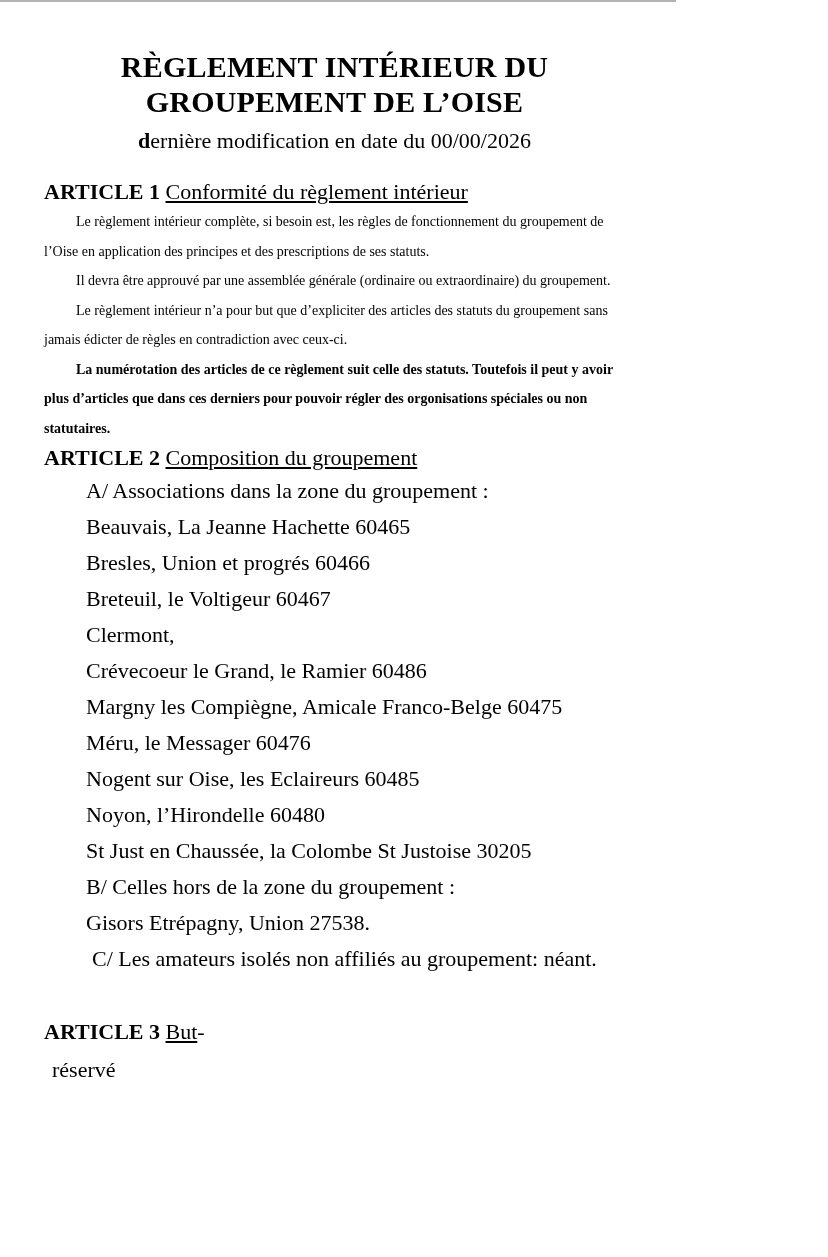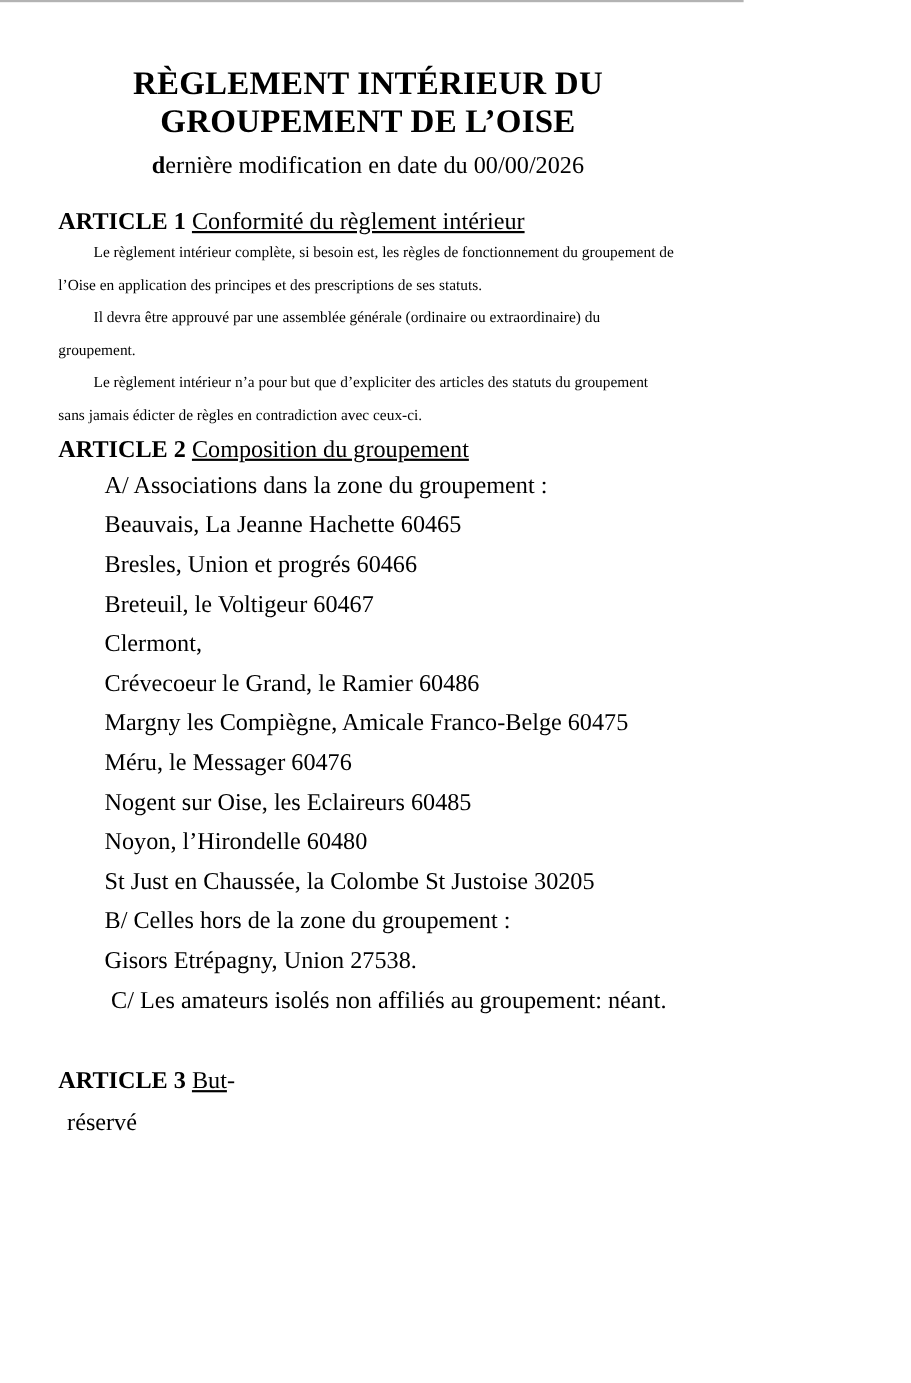--- a/index.html
+++ b/index.html
@@ -14,21 +14,21 @@
     color: #000000;
     -webkit-font-smoothing: antialiased;
   }
   .page {
     position: relative;
     width: 676px;
     min-height: 1257px;
     box-sizing: border-box;
     background: #ffffff;
     border-top: 2px solid #b3b3b3;
-    padding: 12px;
+    padding: 3px;
     overflow: hidden;
   }
   .content {
     padding: 44px 48px 0 41px;
   }
 
   
   .doc-title {
     text-align: center;
     font-weight: bold;
@@ -113,20 +113,21 @@
 
     <div class="doc-subtitle"><span class="lead-bold">d</span><span>ernière modification en date du 00/00/2026</span></div>
 
     <div class="spacer-md"></div>
 
     <p class="article-heading"><span class="art-label">ARTICLE 1</span> <span class="art-title">Conformité du règlement intérieur</span></p>
 
     <p class="body-para">Le règlement intérieur complète, si besoin est, les règles de fonctionnement du groupement de l’Oise en application des principes et des prescriptions de ses statuts.</p>
     <p class="body-para">Il devra être approuvé par une assemblée générale (ordinaire ou extraordinaire) du groupement.</p>
     <p class="body-para">Le règlement intérieur n’a pour but que d’expliciter des articles des statuts du groupement sans jamais édicter de règles en contradiction avec ceux-ci.</p>
+    <p class="body-para bold">La numérotation des articles de ce règlement suit celle des statuts. Toutefois il peut y avoir plus d’articles que dans ces derniers pour pouvoir régler des orgonisations spéciales ou non statutaires.</p>
 
     <p class="article-heading"><span class="art-label">ARTICLE 2</span> <span class="art-title">Composition du groupement</span></p>
 
     <p class="list-line">A/ Associations dans la zone du groupement :</p>
     <p class="list-line">Beauvais, La Jeanne Hachette 60465</p>
     <p class="list-line">Bresles, Union et progrés 60466</p>
     <p class="list-line">Breteuil, le Voltigeur 60467</p>
     <p class="list-line">Clermont,</p>
     <p class="list-line">Crévecoeur le Grand, le Ramier 60486</p>
     <p class="list-line">Margny les Compiègne, Amicale Franco-Belge 60475</p>

